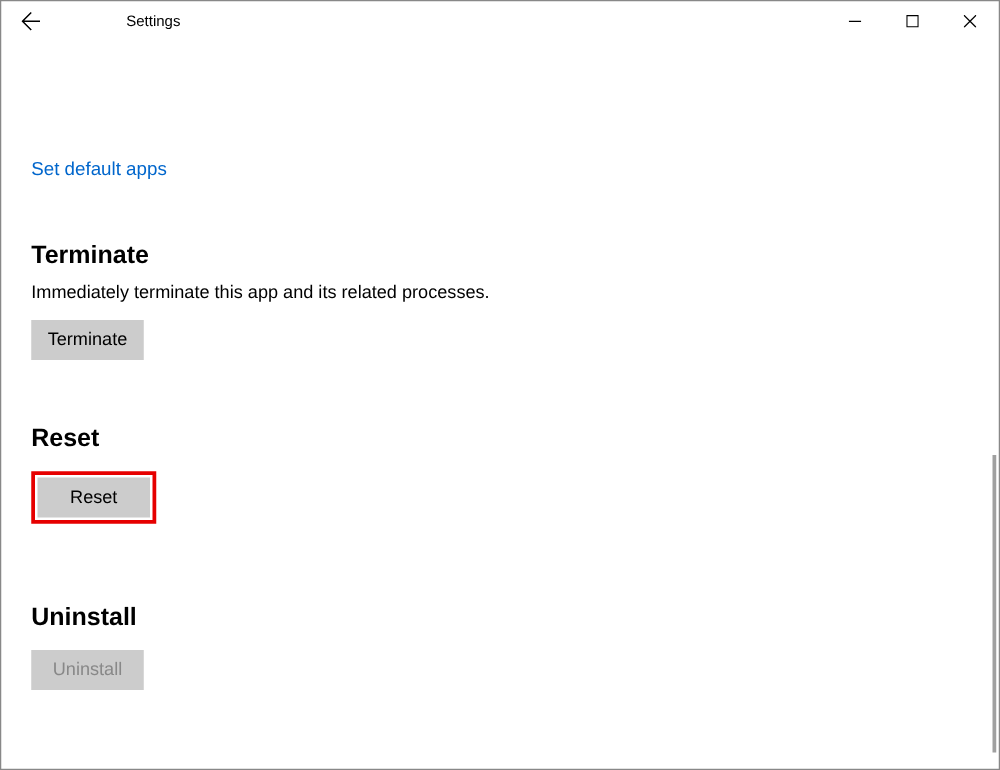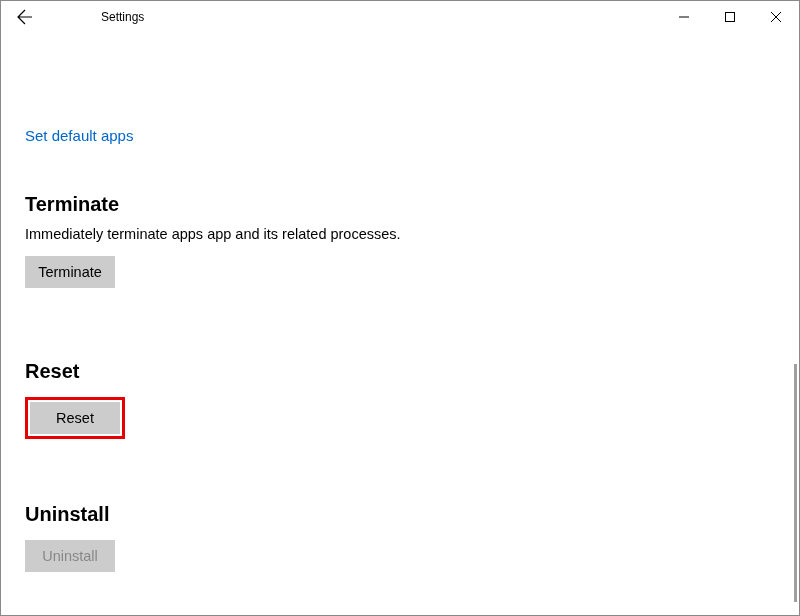--- a/index.html
+++ b/index.html
@@ -66,21 +66,21 @@
       color: #0066cc;
       font-size: 15px;
       cursor: pointer;
       display: inline-block;
       margin-top: 94px;
     }
     .section {
       margin-top: 48px;
     }
     .section.reset-section {
-      margin-top: 72px;
+      margin-top: 52px;
     }
     .section.uninstall-section {
       margin-top: 64px;
     }
     .section-title {
       font-size: 20px;
       font-weight: 600;
       color: #000;
     }
     .section-desc {
@@ -149,21 +149,21 @@
       </svg>
     </div>
   </div>
 </div>
 
 <div class="content">
   <span class="link">Set default apps</span>
 
   <div class="section">
     <div class="section-title">Terminate</div>
-    <div class="section-desc">Immediately terminate apps app and its related processes.</div>
+    <div class="section-desc">Immediately terminate this app and its related processes.</div>
     <button class="action-btn">Terminate</button>
   </div>
 
   <div class="section reset-section">
     <div class="section-title">Reset</div>
     <div class="highlight-wrap">
       <button class="action-btn">Reset</button>
     </div>
   </div>
 

